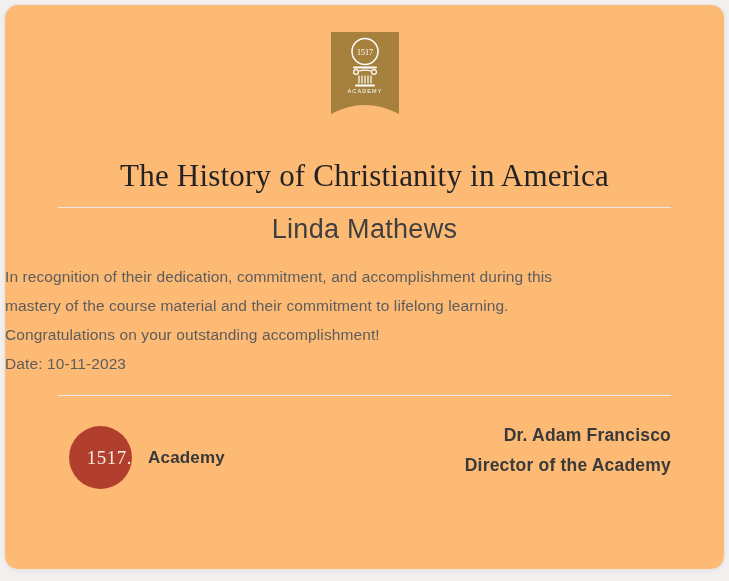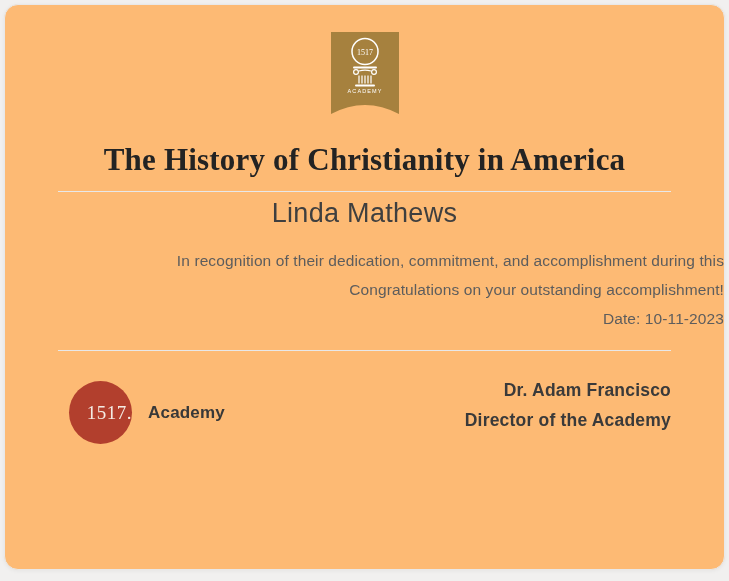--- a/index.html
+++ b/index.html
@@ -18,24 +18,24 @@
     border-radius: 14px;
     box-shadow: 0 1px 4px rgba(0,0,0,0.05);
   }
   .badge-wrap {
     display: flex;
     justify-content: center;
     margin-top: 27px;
     height: 82px;
   }
   .course-title {
-    margin-top: 28px;
+    margin-top: 44px;
     text-align: center;
     font-family: "Liberation Serif", serif;
-    font-weight: 700;
+    font-weight: 400;
     font-size: 31px;
     letter-spacing: 0.2px;
     color: #232323;
     line-height: 36px;
   }
   .divider {
     border: none;
     border-top: 1px solid #e8e8e8;
     margin: 0 53px;
   }
@@ -45,21 +45,21 @@
     margin-top: 3px;
     text-align: center;
     font-size: 27px;
     font-weight: 400;
     color: #3f3f3f;
     line-height: 37px;
     letter-spacing: 0.3px;
   }
   .body-text {
     margin-top: 14px;
-    text-align: right;
+    text-align: left;
     font-size: 15.5px;
     color: #5d5d5d;
     line-height: 29px;
     letter-spacing: 0.1px;
   }
   .footer {
     display: flex;
     justify-content: space-between;
     align-items: flex-start;
     padding: 0 53px 0 64px;
@@ -123,20 +123,21 @@
   </div>
 
   <h1 class="course-title">The History of Christianity in America</h1>
 
   <hr class="divider divider-1">
 
   <div class="recipient-name">Linda Mathews</div>
 
   <div class="body-text">
     <div>In recognition of their dedication, commitment, and accomplishment during this</div>
+    <div>mastery of the course material and their commitment to lifelong learning.</div>
     <div>Congratulations on your outstanding accomplishment!</div>
     <div>Date: 10-11-2023</div>
   </div>
 
   <hr class="divider divider-2">
 
   <div class="footer">
     <div class="footer-left">
       <div class="org-circle" style="background: rgb(178, 63, 45);">
         <span>1517.</span>

